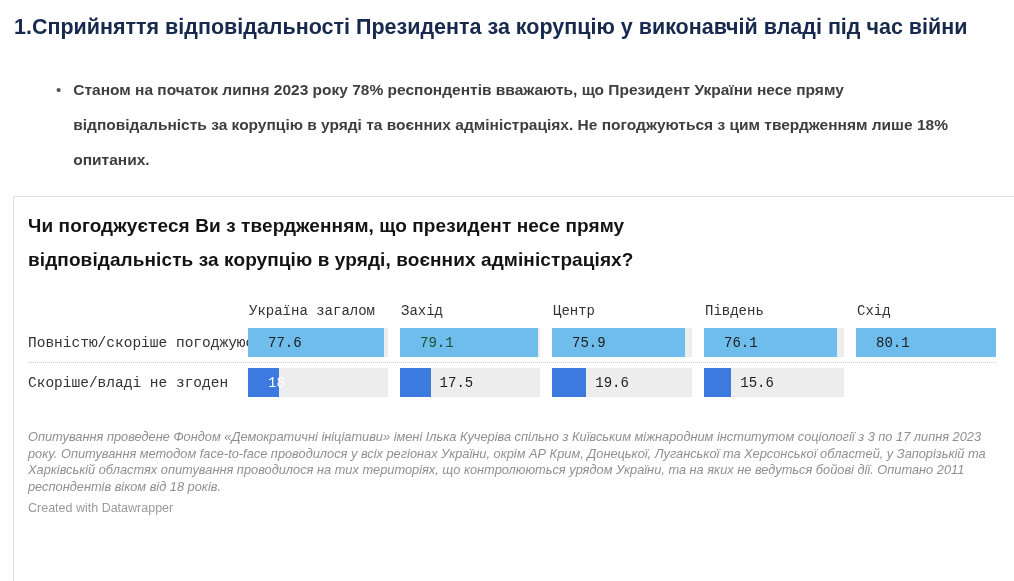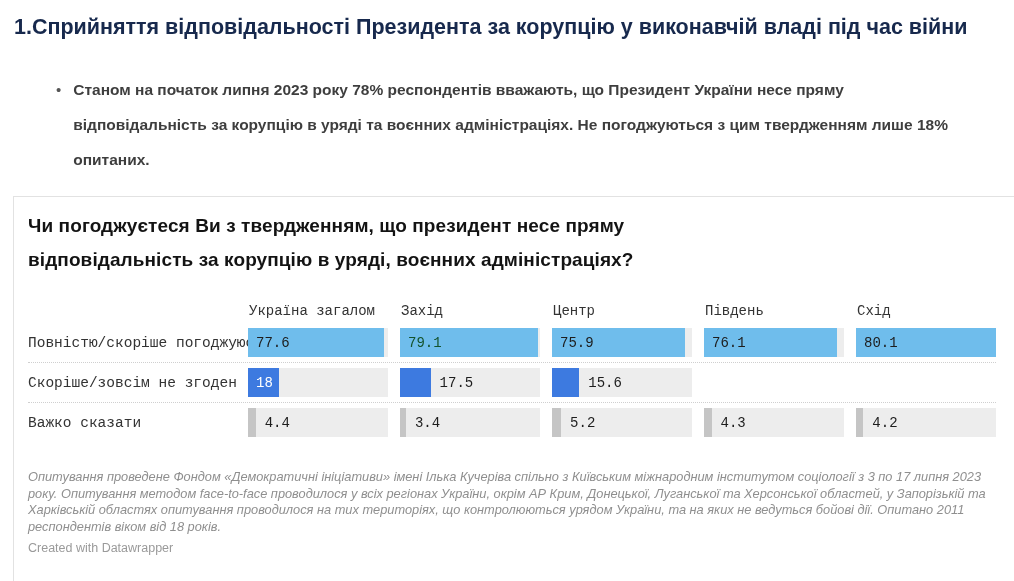--- a/index.html
+++ b/index.html
@@ -89,21 +89,21 @@
     height: 100%;
     display: flex;
     align-items: center;
     flex-shrink: 0;
   }
   .val {
     font-size: 14px;
     color: #1d1d1d;
     white-space: nowrap;
   }
-  .val.in { padding-left: 8px; }
+  .val.in { padding-left: 20px; }
   .val.out { margin-left: 9px; }
   
   .footnote {
     margin: 27px 0 0 0;
     font-size: 12.8px;
     font-style: italic;
     color: #8f8f8f;
     line-height: 16.5px;
     max-width: 978px;
   }
@@ -158,56 +158,37 @@
               <span class="val in" style="color: rgb(29, 29, 29);">76.1</span>
             </div>
           </div>
           <div class="track">
             <div class="bar" style="width: 100%; background: rgb(111, 189, 236);">
               <span class="val in" style="color: rgb(29, 29, 29);">80.1</span>
             </div>
           </div>
         </div>
         <div class="row bars">
-          <div class="rowlabel">Скоріше/зовсім не згоден</div>
+          <div class="rowlabel">Скоріше/владі не згоден</div>
           <div class="track">
             <div class="bar" style="width: 22.4719%; background: rgb(61, 122, 224);">
               <span class="val in" style="color: rgb(255, 255, 255);">18</span>
             </div>
           </div>
           <div class="track">
             <div class="bar" style="width: 21.8477%; background: rgb(61, 122, 224);"></div>
             <span class="val out">17.5</span>
           </div>
           <div class="track">
+            <div class="bar" style="width: 24.4694%; background: rgb(61, 122, 224);"></div>
+            <span class="val out">19.6</span>
+          </div>
+          <div class="track">
             <div class="bar" style="width: 19.4757%; background: rgb(61, 122, 224);"></div>
             <span class="val out">15.6</span>
-          </div>
-        </div>
-        <div class="row bars">
-          <div class="rowlabel">Важко сказати</div>
-          <div class="track">
-            <div class="bar" style="width: 5.49313%; background: rgb(197, 197, 197);"></div>
-            <span class="val out">4.4</span>
-          </div>
-          <div class="track">
-            <div class="bar" style="width: 4.24469%; background: rgb(197, 197, 197);"></div>
-            <span class="val out">3.4</span>
-          </div>
-          <div class="track">
-            <div class="bar" style="width: 6.49189%; background: rgb(197, 197, 197);"></div>
-            <span class="val out">5.2</span>
-          </div>
-          <div class="track">
-            <div class="bar" style="width: 5.36829%; background: rgb(197, 197, 197);"></div>
-            <span class="val out">4.3</span>
-          </div>
-          <div class="track">
-            <div class="bar" style="width: 5.24345%; background: rgb(197, 197, 197);"></div>
-            <span class="val out">4.2</span>
           </div>
         </div>
       </div>
 
     <p class="footnote">Опитування проведене Фондом «Демократичні ініціативи» імені Ілька Кучеріва спільно з Київським міжнародним інститутом соціології з 3 по 17 липня 2023 року. Опитування методом face-to-face проводилося у всіх регіонах України, окрім АР Крим, Донецької, Луганської та Херсонської областей, у Запорізькій та Харківській областях опитування проводилося на тих територіях, що контролюються урядом України, та на яких не ведуться бойові дії. Опитано 2011 респондентів віком від 18 років.</p>
     <p class="credit">Created with Datawrapper</p>
   </section>
 </main>
 
 </body></html>

